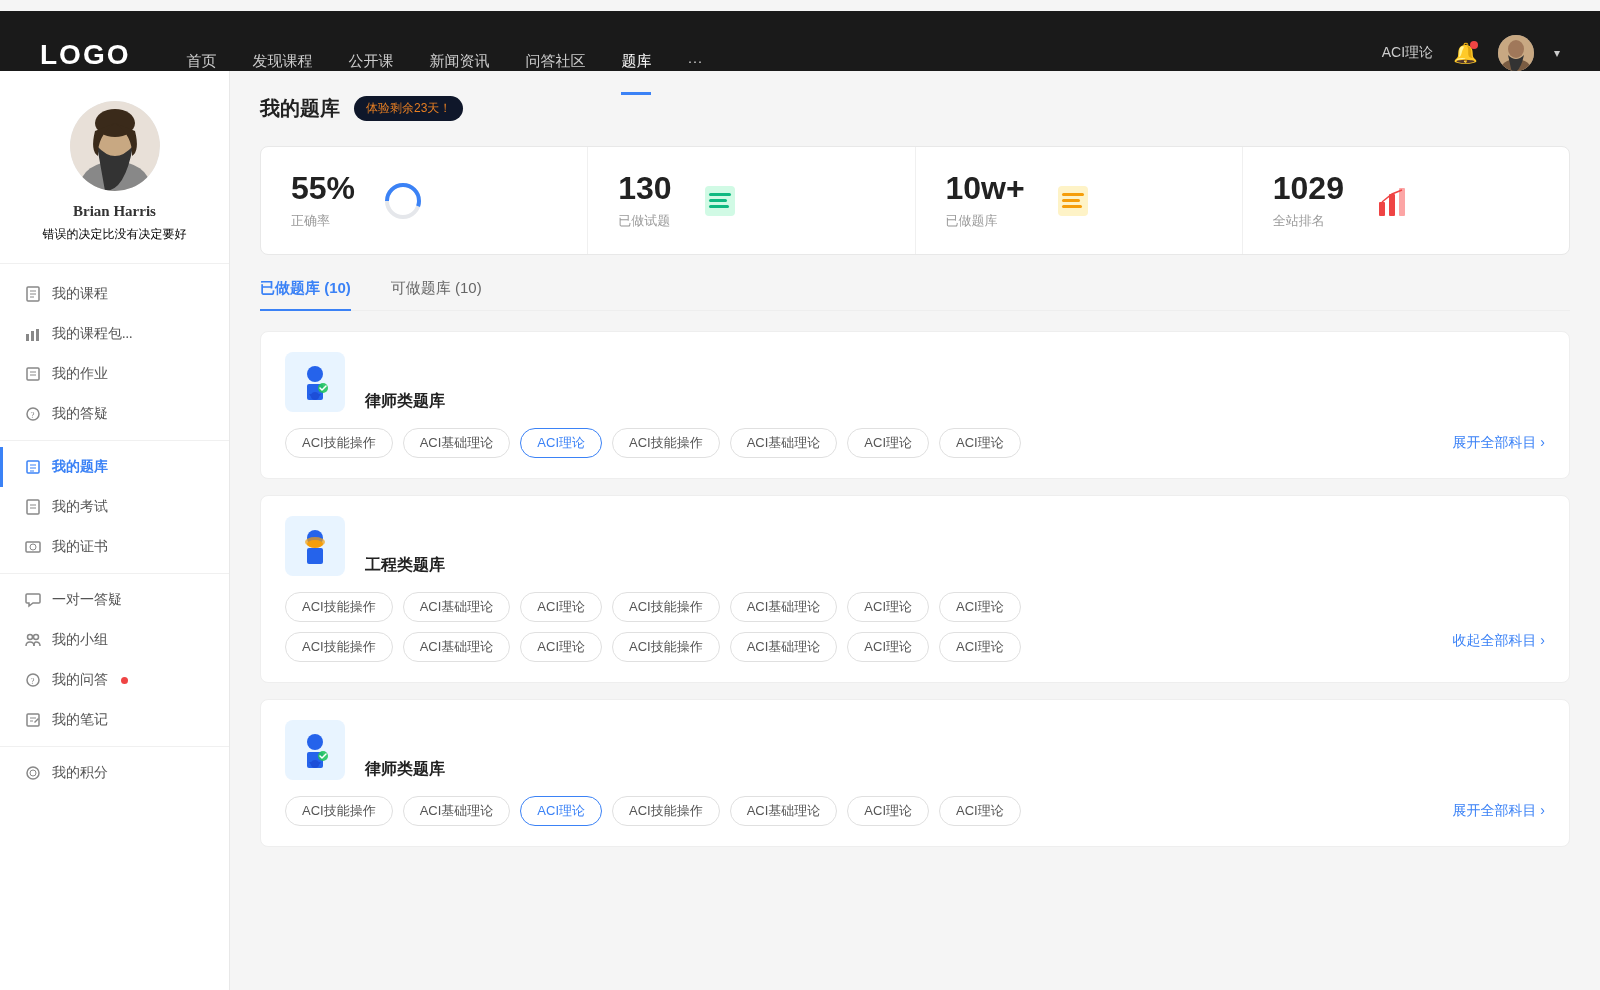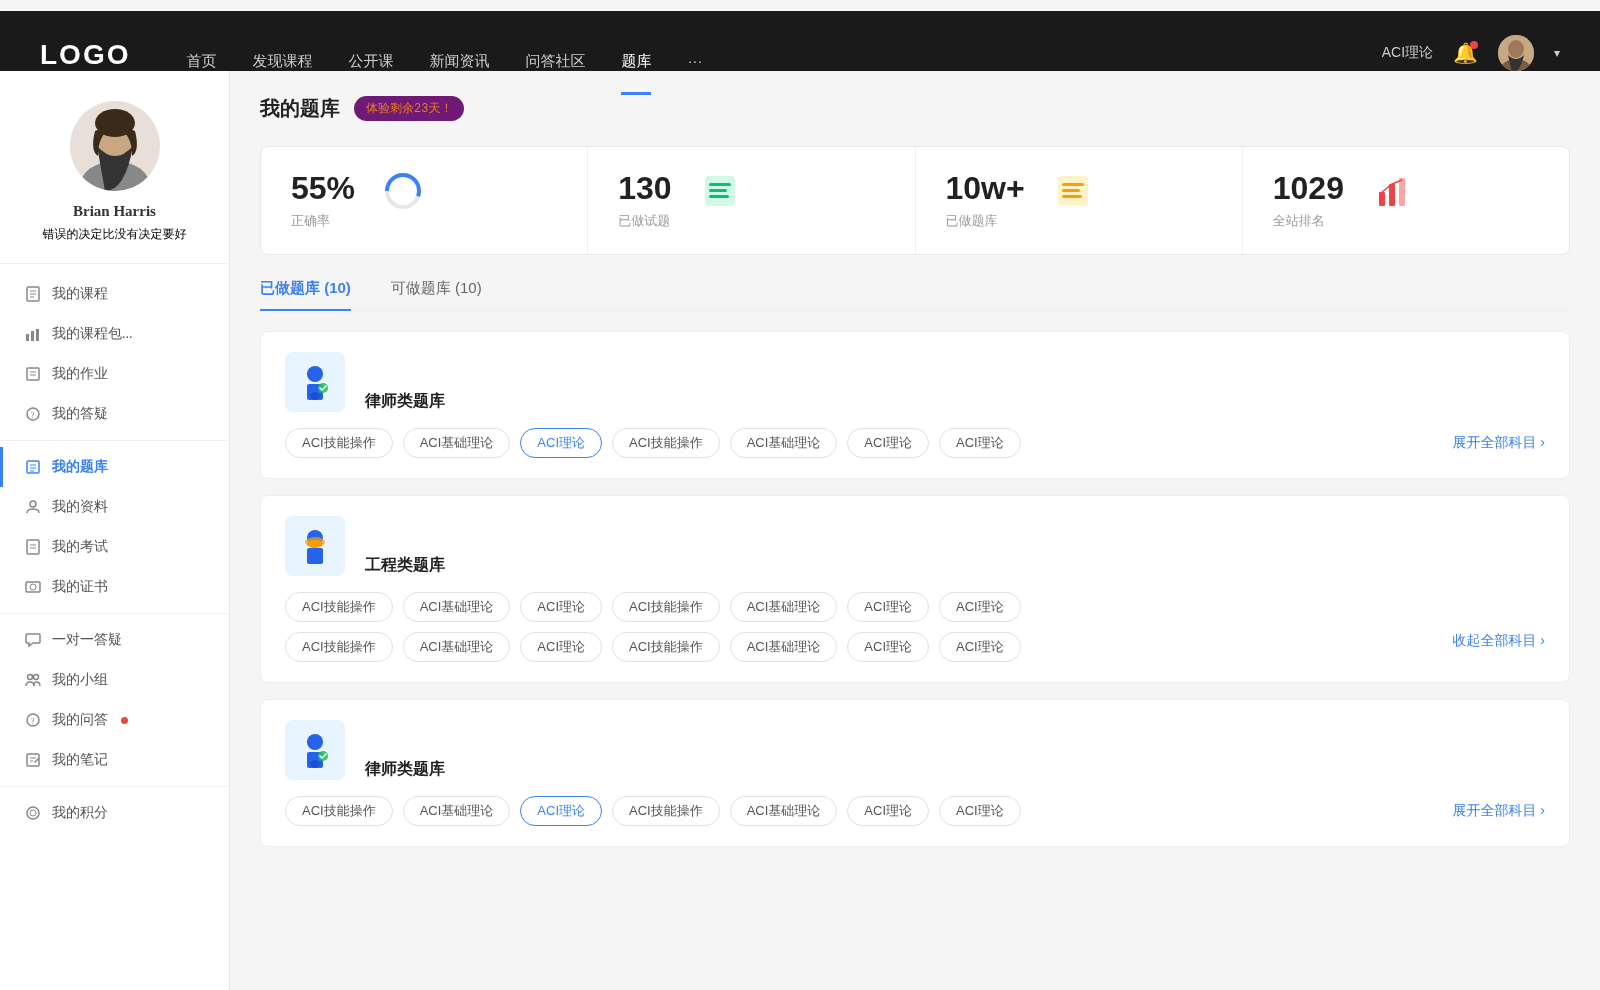--- a/index.html
+++ b/index.html
@@ -174,44 +174,43 @@
       align-items: center;
       gap: 14px;
       margin-bottom: 24px;
     }
     .page-title {
       font-size: 20px;
       font-weight: 700;
       color: #222;
     }
     .trial-badge {
-      background: #701a75;
+      background: #0f172a;
       color: #e67e22;
       font-size: 12px;
       padding: 4px 12px;
       border-radius: 20px;
       font-weight: 500;
-      font-family: Liberation Mono, monospace;
     }
 
     
     .stats-row {
       display: flex;
       background: #fff;
       border-radius: 8px;
       margin-bottom: 24px;
       border: 1px solid #e8e8e8;
       overflow: hidden;
     }
     .stat-item {
       flex: 1;
       padding: 24px 30px;
       border-right: 1px solid #f0f0f0;
       display: flex;
-      align-items: flex-start;
+      align-items: center;
       gap: 28px;
     }
     .stat-item:last-child { border-right: none; }
     .stat-text {}
     .stat-value {
       font-size: 32px;
       font-weight: 700;
       color: #222;
       line-height: 1.1;
     }
@@ -414,29 +413,20 @@
               <line x1="5" y1="6" x2="11" y2="6" stroke="#3b82f6" stroke-width="1"></line>
               <line x1="5" y1="9" x2="11" y2="9" stroke="#3b82f6" stroke-width="1"></line>
               <line x1="5" y1="12" x2="9" y2="12" stroke="#3b82f6" stroke-width="1"></line>
             </svg>
         </span>
         <span>我的题库</span>
       </div>
       <div class="sidebar-item">
         <span class="sidebar-icon">
           <svg width="16" height="16" viewBox="0 0 16 16" fill="none">
-              <circle cx="8" cy="5" r="3" stroke="#888" stroke-width="1.5"></circle>
-              <path d="M2 14 Q2 10 8 10 Q14 10 14 14" stroke="#888" stroke-width="1.5"></path>
-            </svg>
-        </span>
-        <span>我的资料</span>
-      </div>
-      <div class="sidebar-item">
-        <span class="sidebar-icon">
-          <svg width="16" height="16" viewBox="0 0 16 16" fill="none">
               <rect x="2" y="1" width="12" height="14" rx="1" stroke="#888" stroke-width="1.5"></rect>
               <line x1="5" y1="6" x2="11" y2="6" stroke="#888" stroke-width="1"></line>
               <line x1="5" y1="9" x2="11" y2="9" stroke="#888" stroke-width="1"></line>
             </svg>
         </span>
         <span>我的考试</span>
       </div>
       <div class="sidebar-item">
         <span class="sidebar-icon">
           <svg width="16" height="16" viewBox="0 0 16 16" fill="none">

